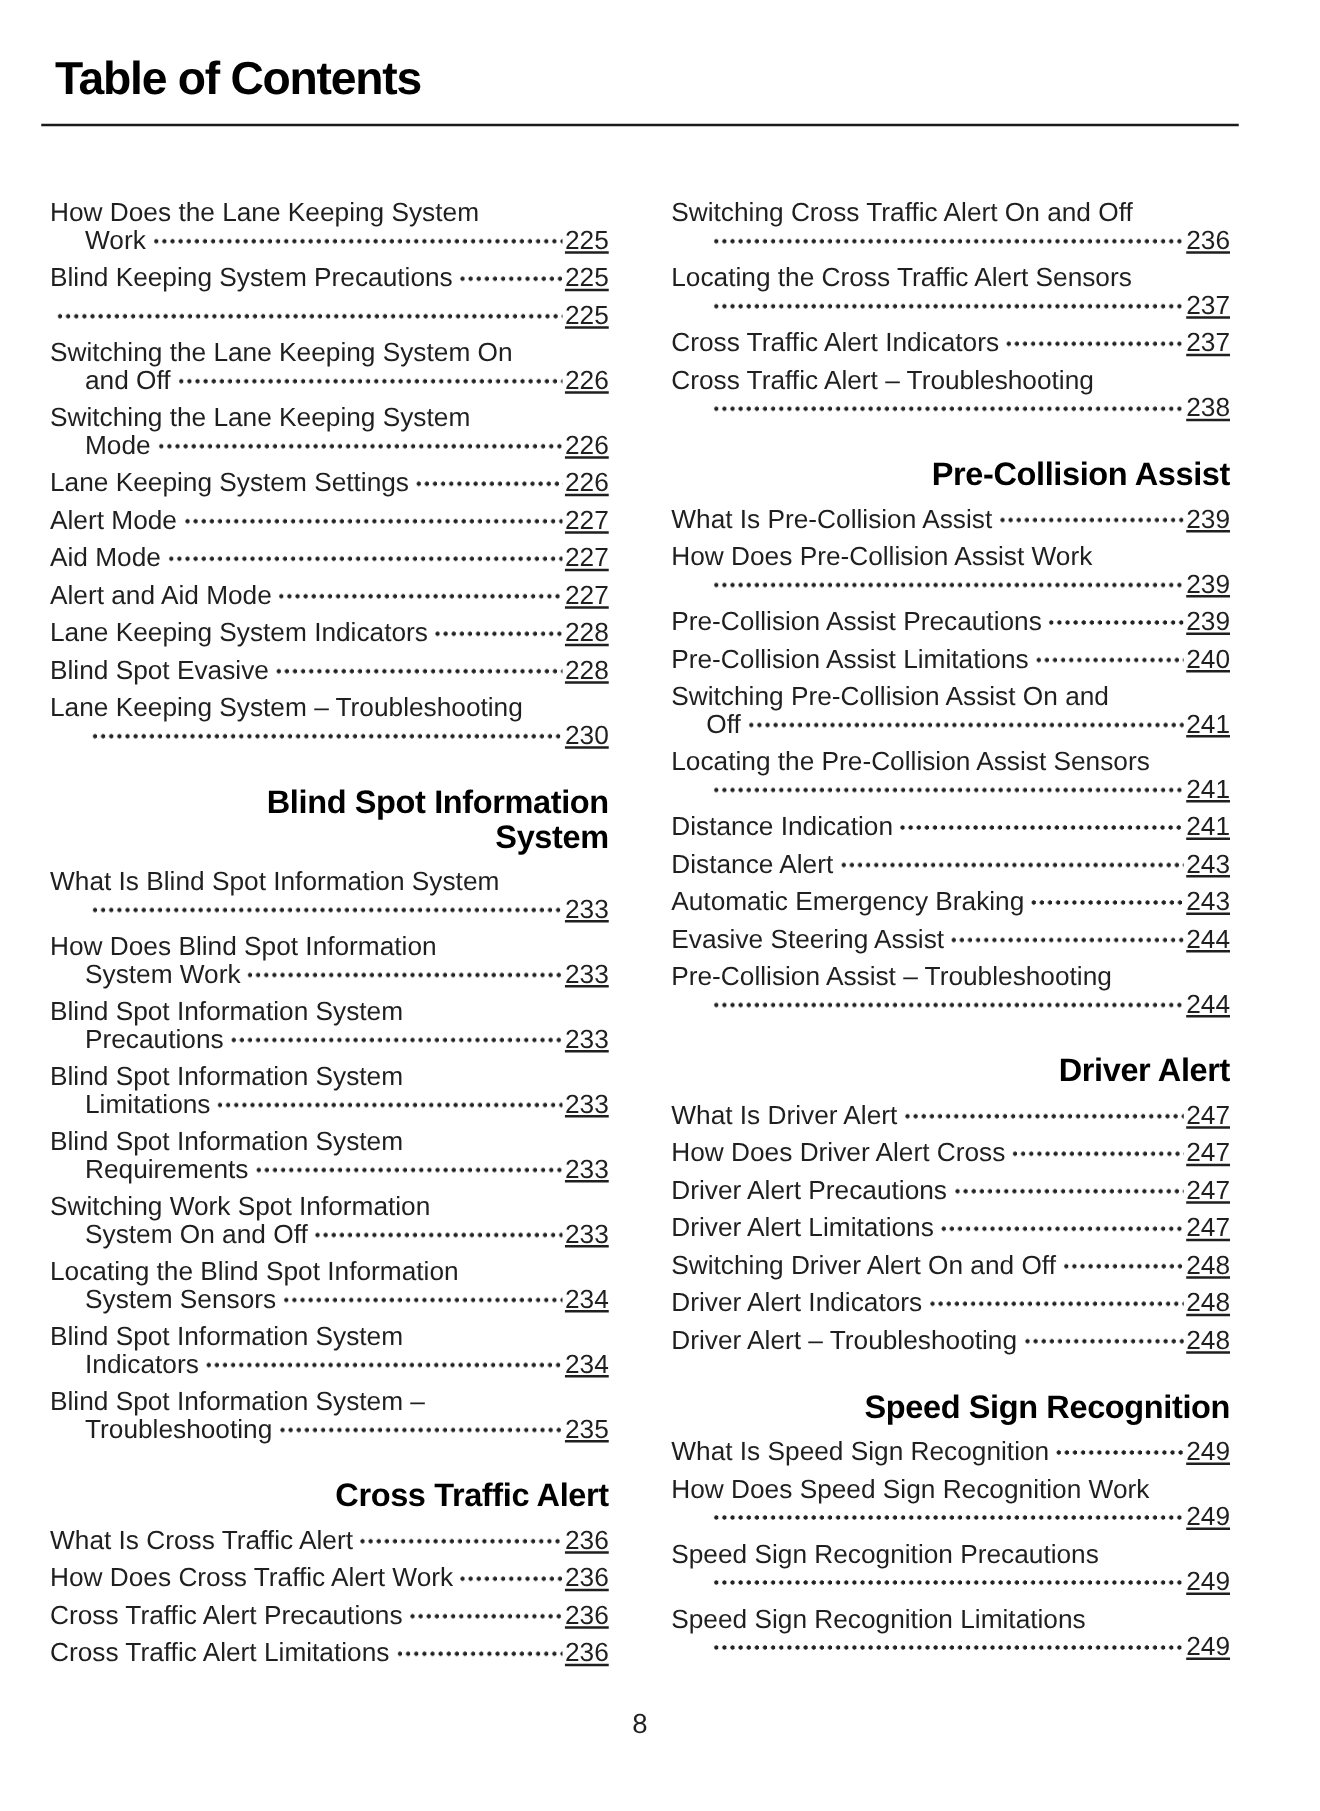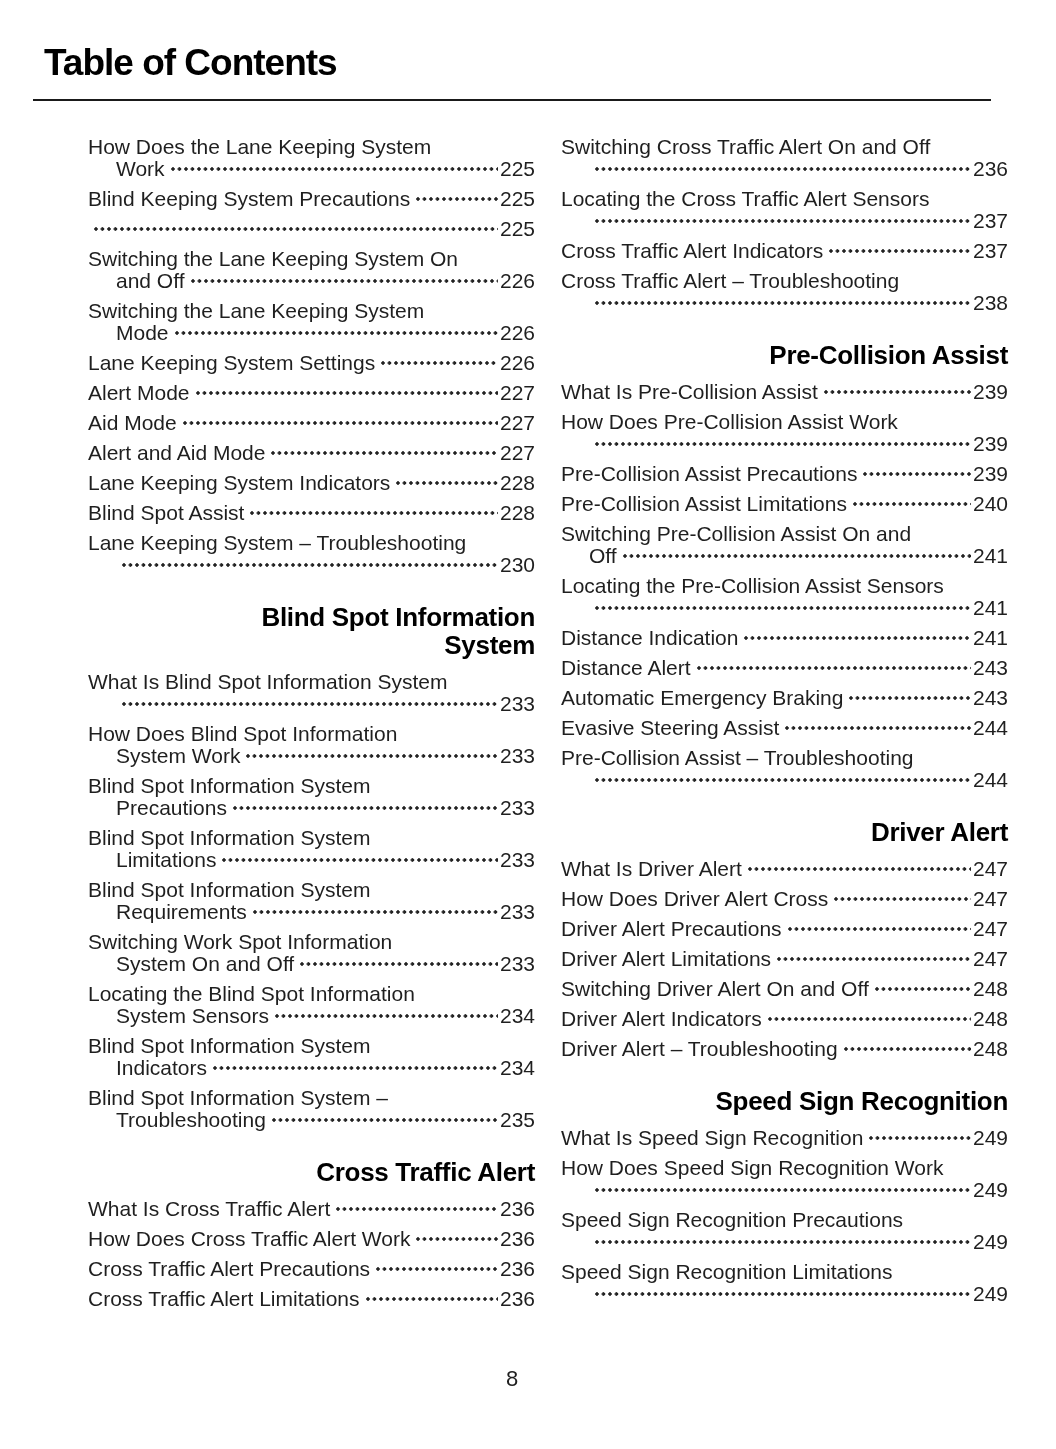--- a/index.html
+++ b/index.html
@@ -13,22 +13,22 @@
     position: absolute; top: 42px; left: 0; width: 100%;
     margin: 0; text-align: left;
     font-size: 37px; line-height: 42px; font-weight: 700;
     letter-spacing: -1px; color: #000; padding-left: 44px;
   }
   .divider {
     position: absolute; top: 99px; left: 33px;
     width: 958px; height: 2px; background: #1a1a1a;
   }
   .columns {
-    position: absolute; top: 136px; left: 40px;
-    display: flex; gap: 26px; margin-left: 48px;
+    position: absolute; top: 160px; left: 40px;
+    display: flex; gap: 50px;
   }
   .col { width: 447px; }
   h2.heading {
     font-size: 26px; line-height: 28px; font-weight: 700;
     color: #000; letter-spacing: -0.3px;
     margin: 27px 0 12px 0;
     text-align: right;
   }
   h2.heading .h2-wrap { display: block; padding-left: 28px; }
   .toc-section:first-child h2.heading { margin-top: 0; }
@@ -37,21 +37,21 @@
   .row { display: flex; align-items: center; }
   .row.cont { padding-left: 28px; }
   .row .t { white-space: nowrap; flex: 0 0 auto; }
   .dots {
     flex: 1 1 auto; min-width: 14px; height: 4px;
     margin-left: 6px; margin-right: 2px;
     background-image: radial-gradient(circle at 2px 2px, #222 1.5px, transparent 1.95px);
     background-size: 6.5px 4px; background-repeat: repeat-x;
     background-position: left bottom;
   }
-  .pg { flex: 0 0 auto; }
+  .pg { flex: 0 0 auto; text-decoration: underline; }
   .footer {
     position: absolute; top: 1366px; left: 40px; width: 944px;
     text-align: center; font-size: 22px; color: #1f1f1f;
   }
 </style>
 </head>
 <body>
 
 <main>
   <h1 class="title">Table of Contents</h1>
@@ -126,21 +126,21 @@
           </div>
           <div class="entry">
             <div class="row">
               <span class="t">Lane Keeping System Indicators</span>
               <span class="dots"></span>
               <span class="pg">228</span>
             </div>
           </div>
           <div class="entry">
             <div class="row">
-              <span class="t">Blind Spot Assist</span>
+              <span class="t">Blind Spot Evasive</span>
               <span class="dots"></span>
               <span class="pg">228</span>
             </div>
           </div>
           <div class="entry">
             <div class="l1">Lane Keeping System – Troubleshooting</div>
             <div class="row cont">
               <span class="t"></span>
               <span class="dots"></span>
               <span class="pg">230</span>

